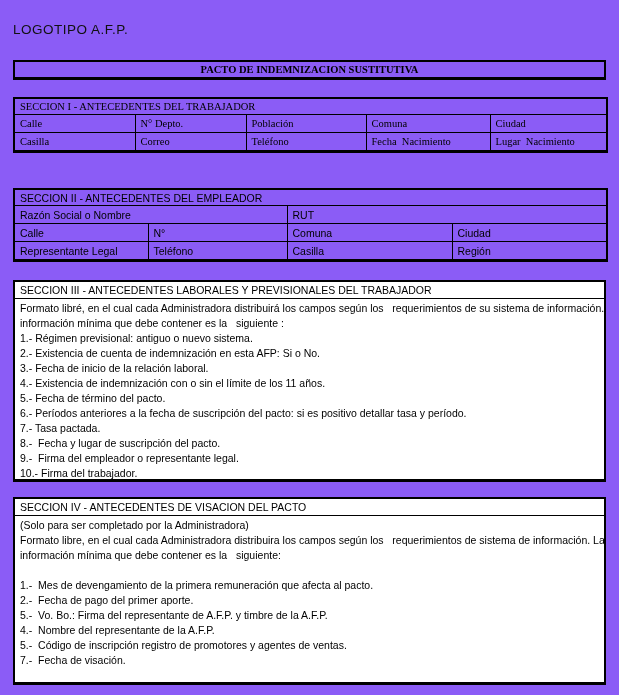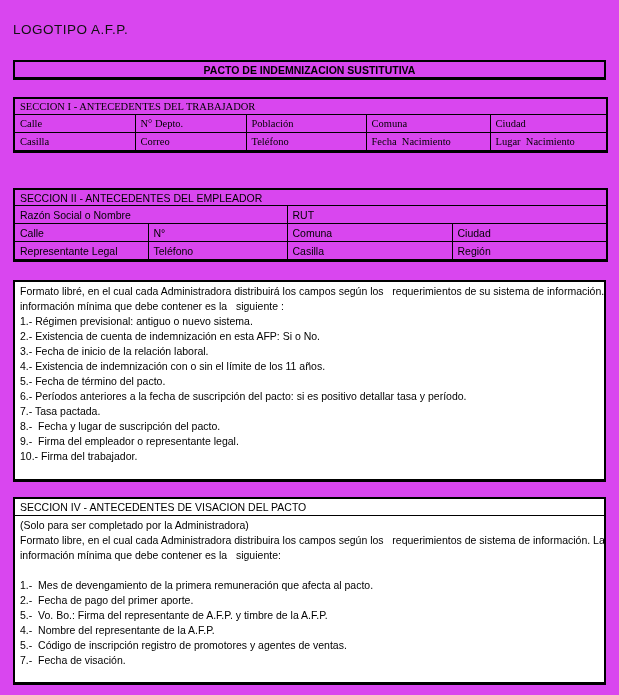--- a/index.html
+++ b/index.html
@@ -2,32 +2,32 @@
 <html><head>
 <meta charset="utf-8">
 <style>
   html,body{margin:0;padding:0;}
   body{
     width:619px;height:695px;background:#ffffff;position:relative;
     font-family:"Liberation Sans","DejaVu Sans",sans-serif;
     color:#000;
     -webkit-font-smoothing:antialiased;
   }
-  .page{position:absolute;top:0;left:0;width:619px;height:695px;background:#d946ef;overflow:hidden;}
+  .page{position:absolute;top:0;left:0;width:619px;height:695px;background:#8b5cf6;overflow:hidden;}
 
   .logo{
     position:absolute;left:13px;top:22px;
     font-size:13.5px;letter-spacing:0.5px;color:#111;
     white-space:pre;
   }
 
   .title-box{
     position:absolute;left:13px;top:60px;width:589px;height:15px;
     border:2px solid #000;border-bottom-width:3px;
-    display:flex;align-items:center;justify-content:center;
+    display:flex;align-items:center;justify-content:center;font-family:Liberation Serif, serif;
   }
   .title-box .t{font-size:10.5px;font-weight:bold;white-space:pre;}
 
   table.form{
     position:absolute;left:13px;
     border-collapse:collapse;table-layout:fixed;
     width:593px;
     border:2px solid #000;border-bottom-width:3px;
   }
   table.form td{
@@ -127,20 +127,21 @@
     <tr>
       <td>Representante Legal</td>
       <td>Teléfono</td>
       <td>Casilla</td>
       <td>Región</td>
     </tr>
   </tbody>
     </table>
 
   <div class="sec-box" id="box-seccion-3">
+    <div class="hdr">SECCION III - ANTECEDENTES LABORALES Y PREVISIONALES DEL TRABAJADOR</div>
     <div class="body">
       <div class="line">Formato libré, en el cual cada Administradora distribuirá los campos según los   requerimientos de su sistema de información. La</div>
       <div class="line">información mínima que debe contener es la   siguiente :</div>
       <div class="line">1.- Régimen previsional: antiguo o nuevo sistema.</div>
       <div class="line">2.- Existencia de cuenta de indemnización en esta AFP: Si o No.</div>
       <div class="line">3.- Fecha de inicio de la relación laboral.</div>
       <div class="line">4.- Existencia de indemnización con o sin el límite de los 11 años.</div>
       <div class="line">5.- Fecha de término del pacto.</div>
       <div class="line">6.- Períodos anteriores a la fecha de suscripción del pacto: si es positivo detallar tasa y período.</div>
       <div class="line">7.- Tasa pactada.</div>

